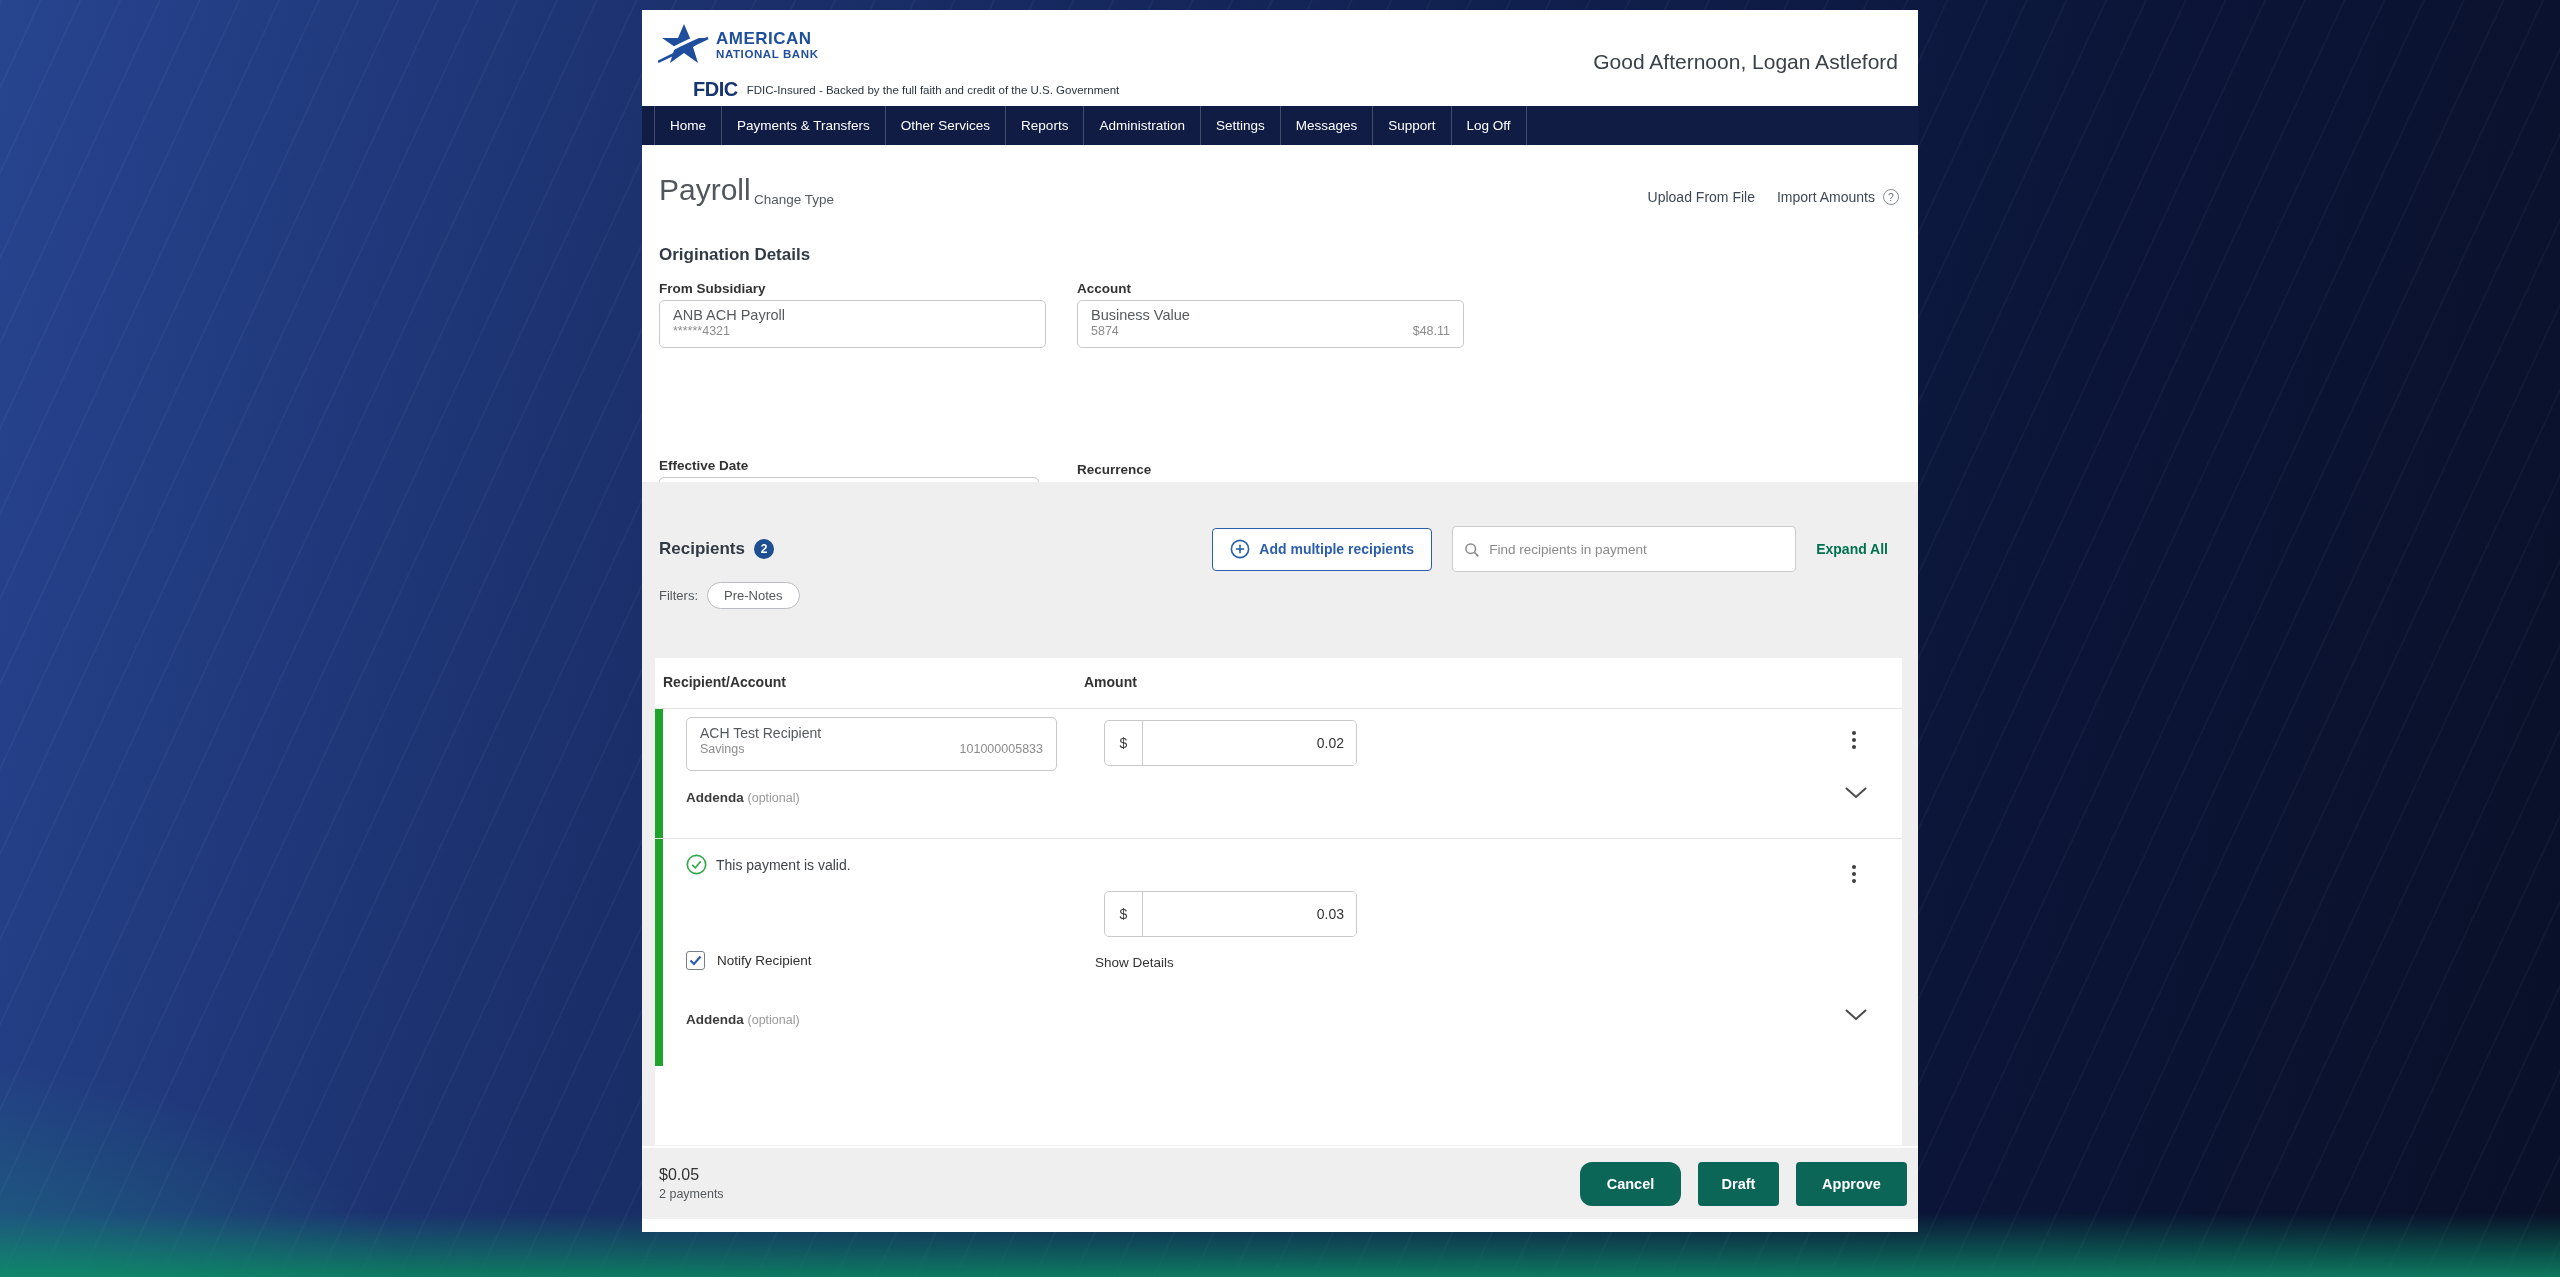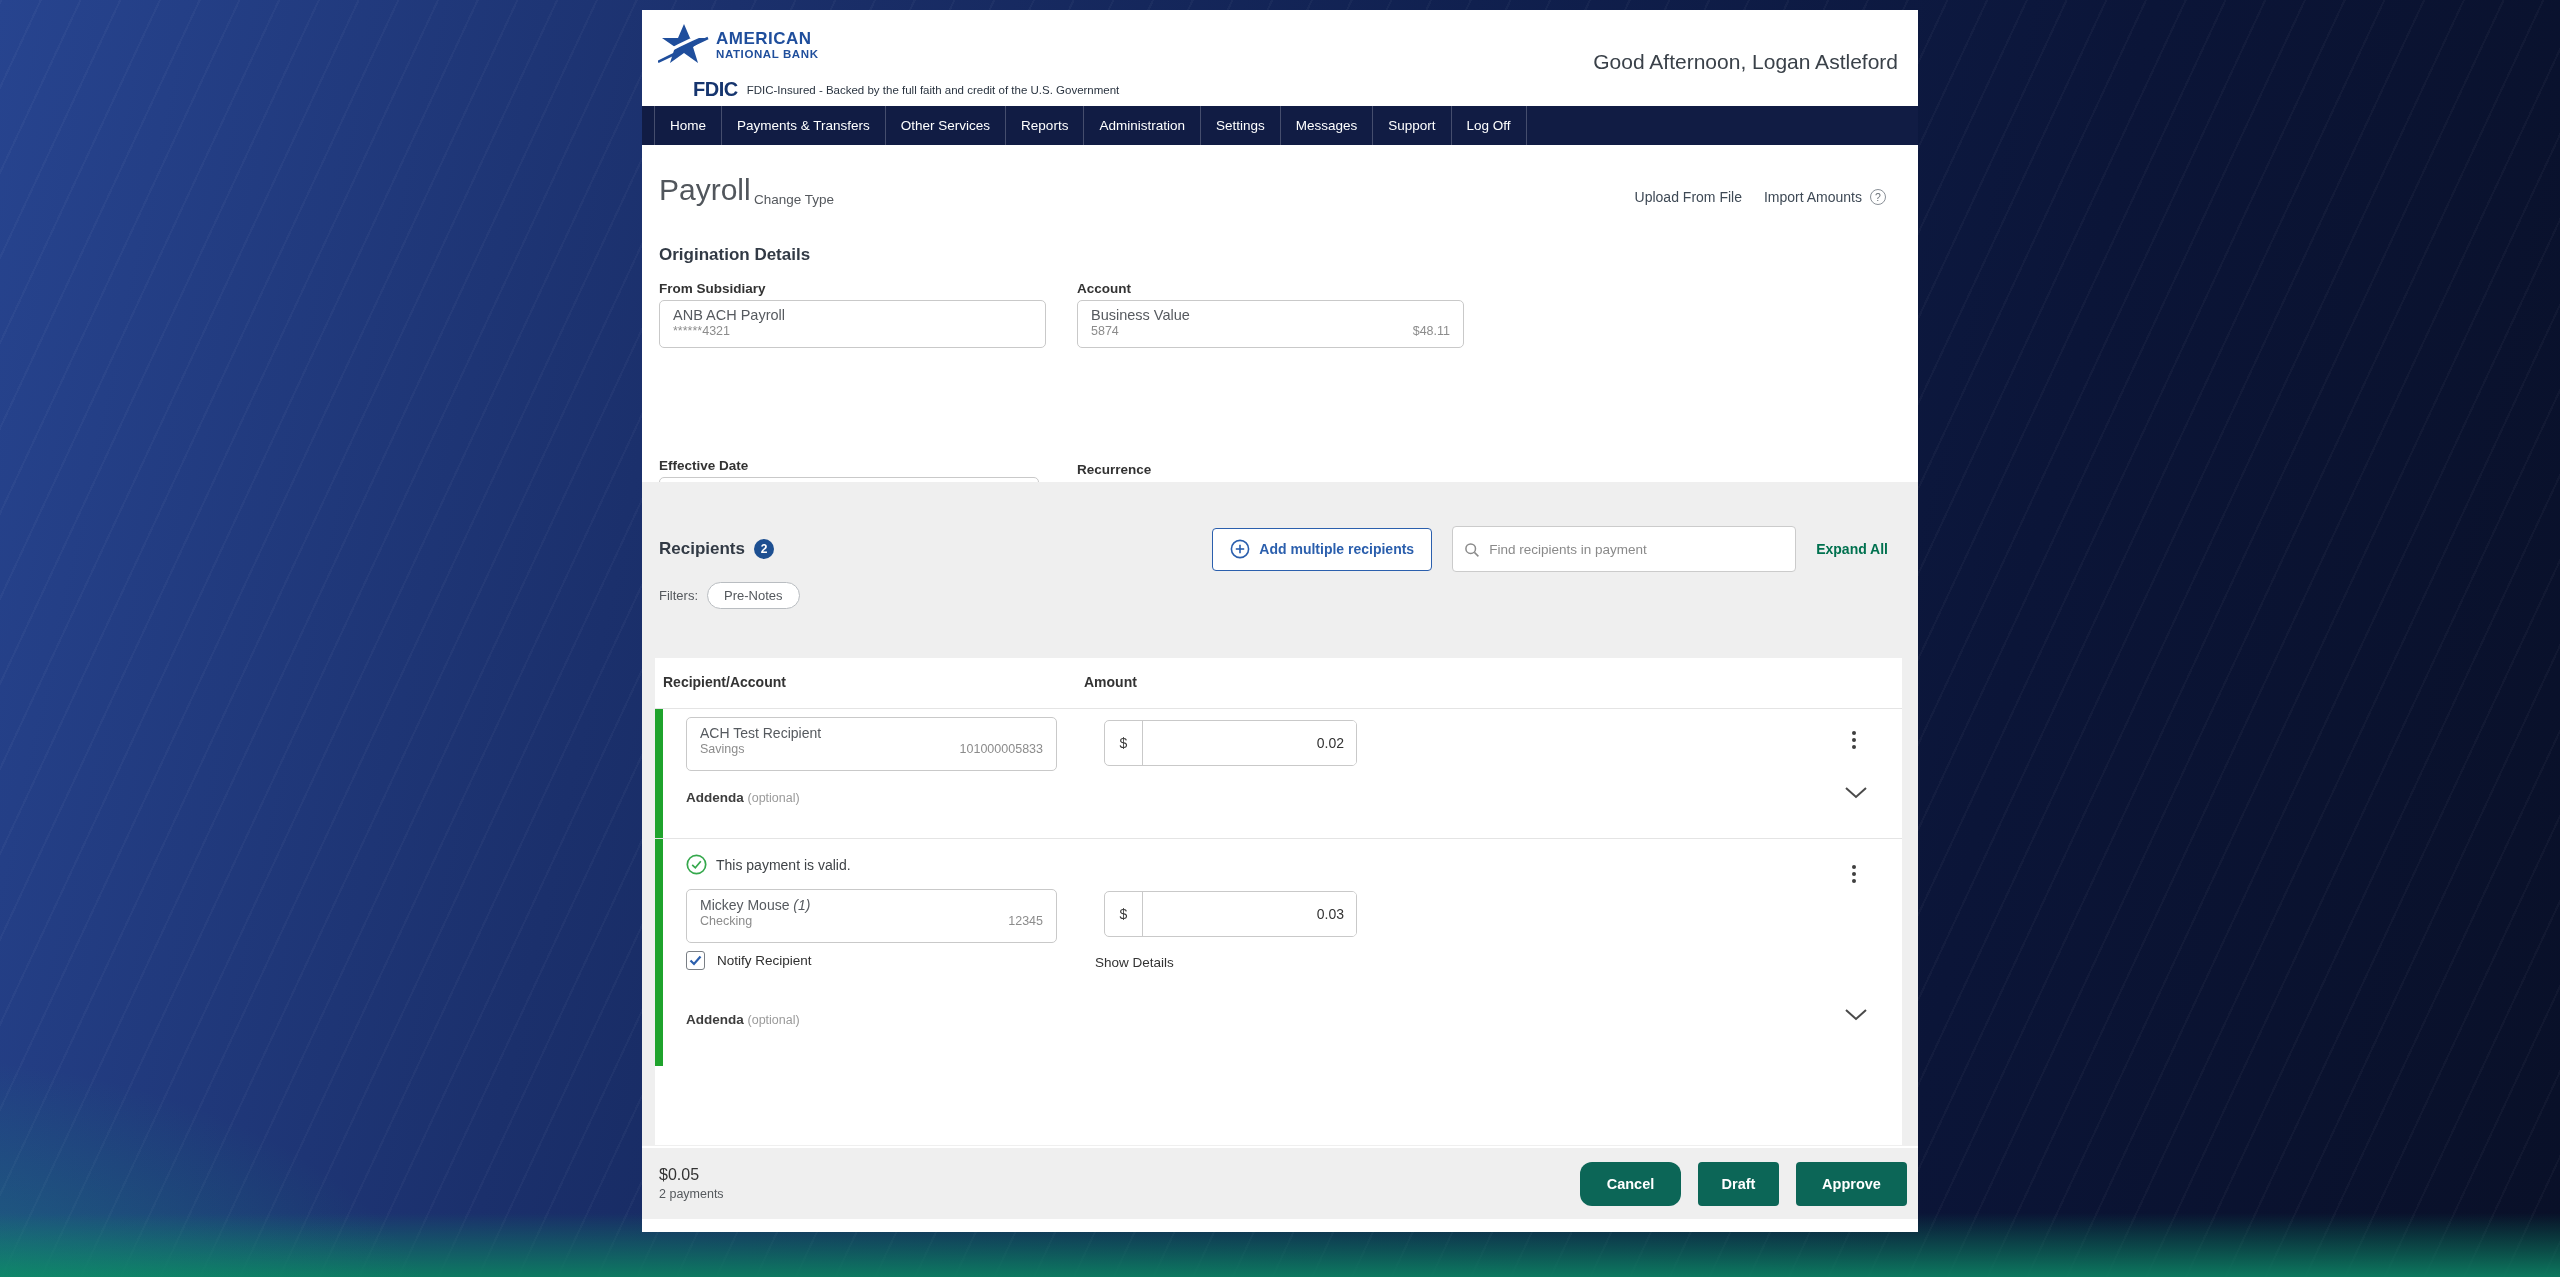--- a/index.html
+++ b/index.html
@@ -28,21 +28,21 @@
   
   .nav { height:39px; background:#111C44; display:flex; align-items:stretch; }
   .nav a { display:flex; align-items:center; padding:0 15px; color:#fff; font-size:13.5px; text-decoration:none;
            border-right:1px solid rgba(255,255,255,0.22); cursor:pointer; }
   .nav a:first-child { border-left:1px solid rgba(255,255,255,0.22); margin-left:12px; }
 
   
   .page-head { position:relative; height:100px; }
   .page-title { position:absolute; left:17px; top:28px; font-size:30px; color:#51565C; font-weight:400; }
   .change-type { position:absolute; left:112px; top:47px; font-size:13.5px; color:#54585D; cursor:pointer; }
-  .head-actions { position:absolute; right:32px; top:44px; display:flex; align-items:flex-start; gap:22px; }
+  .head-actions { position:absolute; right:19px; top:44px; display:flex; align-items:flex-start; gap:22px; }
   .head-link { font-size:14px; color:#3E4955; cursor:pointer; }
   .help-circ { width:16px; height:16px; border:1.3px solid #8A9097; border-radius:50%; display:inline-flex;
                align-items:center; justify-content:center; font-size:10.5px; color:#6A7077; margin-left:-14px; cursor:pointer; }
 
   
   .origination { position:relative; height:237px; }
   .orig-heading { position:absolute; left:17px; top:0px; font-size:17px; font-weight:700; color:#323A45; }
   .f-label { position:absolute; font-size:13.5px; font-weight:700; color:#333; }
   .f-box { position:absolute; width:387px; height:48px; border:1px solid #C9C9C9; border-radius:5px; background:#fff;
            padding:6px 13px; cursor:pointer; }
@@ -279,30 +279,20 @@
             <circle cx="10.5" cy="10.5" r="9.2" fill="none" stroke="#35A84C" stroke-width="1.7"></circle>
             <polyline points="6.2,10.8 9.3,13.8 14.8,7.2" fill="none" stroke="#35A84C" stroke-width="1.7"></polyline>
           </svg>
           <span>This payment is valid.</span>
         </div>
         <div class="kebab" style="top:22px;">
             <i></i>
             <i></i>
             <i></i>
           </div>
-        <div class="r-box" style="top:50px;">
-          <div class="r-name">
-            <span>Mickey Mouse</span>
-            <em>(1)</em>
-          </div>
-          <div class="r-sub">
-            <span>Checking</span>
-            <span>12345</span>
-          </div>
-        </div>
         <div class="a-box" style="top:52px;">
           <span class="a-cur">$</span>
           <input value="0.03" style="">
         </div>
         <div class="notify" style="top:112px;">
           <span class="cbx">
             <svg width="13" height="11" viewBox="0 0 13 11">
               <polyline points="1.5,5.5 5,9 11.5,1.5" fill="none" stroke="#2B5FAD" stroke-width="2.2"></polyline>
             </svg>
           </span>

